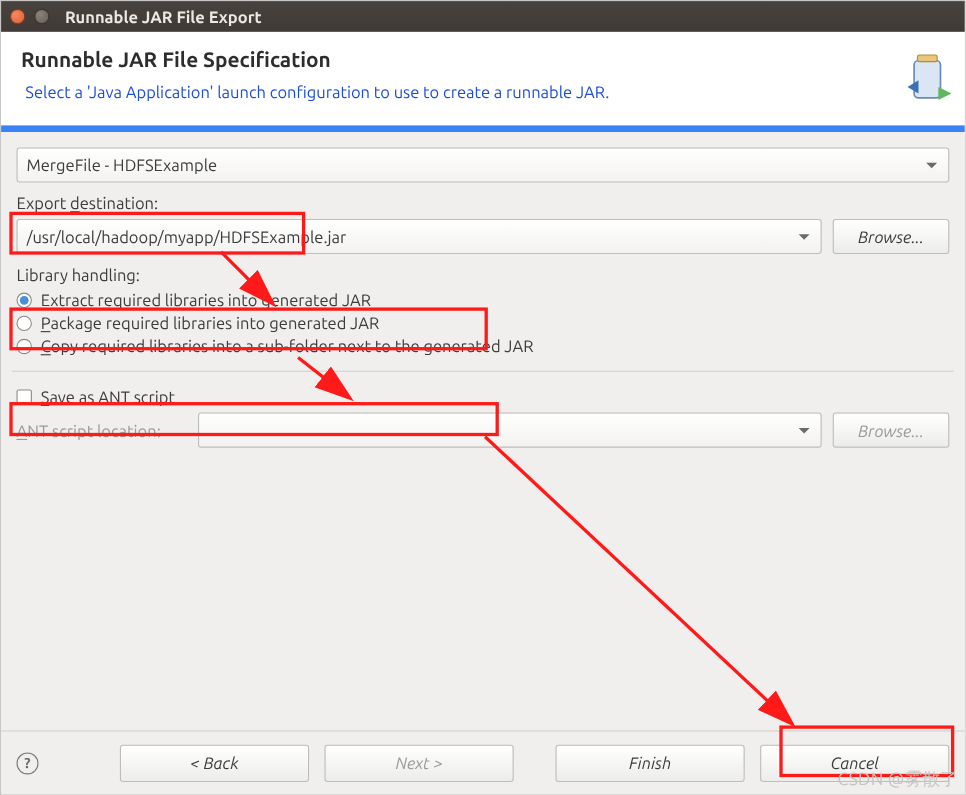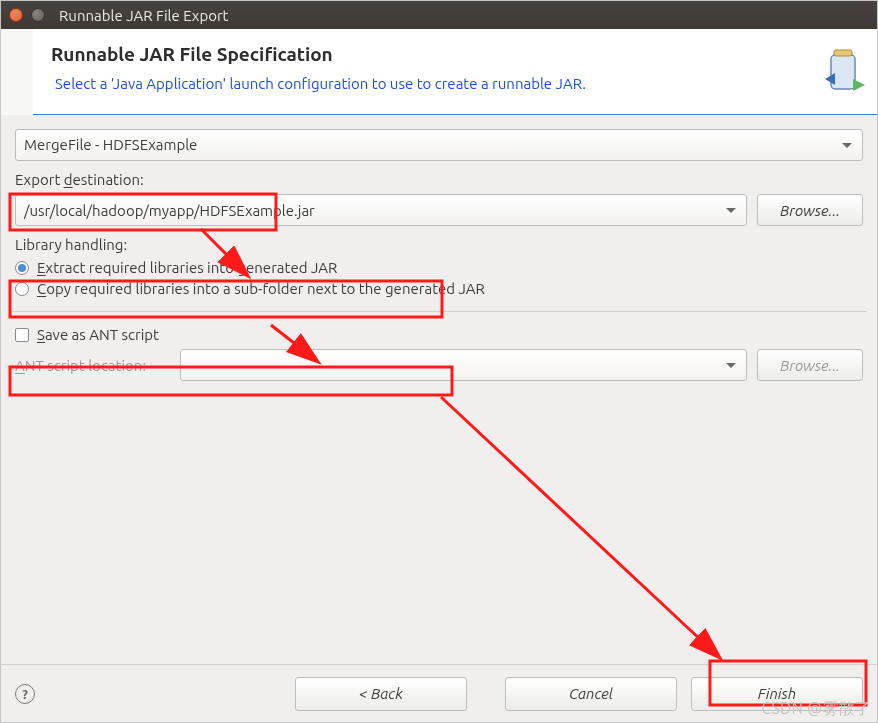--- a/index.html
+++ b/index.html
@@ -1,24 +1,24 @@
 <!DOCTYPE html>
 <html><head>
 <meta charset="utf-8">
 <style>
   * { box-sizing: border-box; margin: 0; padding: 0; }
   html, body { width: 878px; height: 723px; font-family: Ubuntu, "Segoe UI", Arial, sans-serif; font-size: 15px; color: #3c3c3c; background: #f7f7f5; overflow: hidden; }
   .window { width: 878px; height: 723px; display: flex; flex-direction: column; border: 1px solid #c6c6c6; position: relative; }
   
-  .titlebar { height: 28px; background: linear-gradient(#47423d,#3f3a36); display: flex; align-items: center; padding: 0 8px; gap: 8px; color: #ece8e4; font-weight: 400; font-size: 15px; }
+  .titlebar { height: 28px; background: linear-gradient(#47423d,#3f3a36); display: flex; align-items: center; padding: 0 8px; gap: 8px; color: #ece8e4; font-weight: 700; font-size: 15px; }
   .tb-btn { width: 14px; height: 14px; border-radius: 50%; display: inline-block; }
   .tb-close { background: radial-gradient(circle at 35% 35%,#f08a63,#e25d31); border:1px solid #8a3a18; }
   .tb-min  { background: radial-gradient(circle at 35% 35%,#8b847c,#625c56); border:1px solid #3a3530; }
   
-  .headerpanel { background: #ffffff; padding: 14px 18px 22px 18px; position: relative; border-bottom: 1px solid #3b82f6; margin-left: 32px; }
+  .headerpanel { background: #ffffff; padding: 14px 18px 22px 18px; position: relative; border-bottom: 6px solid #3b82f6; }
   .hp-title { font-weight: 700; font-size: 19px; color: #2d2d2d; margin-bottom: 10px; }
   .hp-desc  { font-size: 15px; color: #1d4ed8; padding-left: 4px; }
   .hp-icon  { position: absolute; right: 12px; top: 18px; width: 40px; height: 54px; }
   
   .content { padding: 14px 10px 10px 10px; background: #f0efed; flex: 1; }
   .lbl { font-size: 15px; color: #3c3c3c; margin: 10px 4px 6px 4px; }
   .ul { text-decoration: underline; text-underline-offset: 2px; }
   .combo { display:flex; align-items:center; height:32px; line-height:32px; padding:0 36px 0 8px; background:linear-gradient(#ffffff,#f3f2f0); border:1px solid #bdbdbd; border-radius:3px; position:relative; font-size:15px; }
   .combo::after { content:""; position:absolute; right:10px; top:50%; margin-top:-2px; width:0; height:0; border-left:5px solid transparent; border-right:5px solid transparent; border-top:5px solid #6a6a6a; }
   .row { display:flex; gap:10px; align-items:stretch; }
@@ -81,20 +81,24 @@
     </div>
 
     <div class="lbl">Library handling:</div>
 
     <div class="radio-row">
       <span class="radio checked"></span>
       <span><span class="ul">E</span><span>xtract required libraries into generated JAR</span></span>
     </div>
     <div class="radio-row">
       <span class="radio"></span>
+      <span><span class="ul">P</span><span>ackage required libraries into generated JAR</span></span>
+    </div>
+    <div class="radio-row">
+      <span class="radio"></span>
       <span><span class="ul">C</span><span>opy required libraries into a sub-folder next to the generated JAR</span></span>
     </div>
 
     <div class="divider"></div>
 
     <div class="check-row">
       <span class="checkbox"></span>
       <span><span class="ul">S</span><span>ave as ANT script</span></span>
     </div>
     <div class="row" style="margin:6px 4px 0 4px; align-items:center;">
@@ -106,26 +110,29 @@
     </div>
 
   </div>
 
   <div class="footer">
     <div class="help">?</div>
     <div class="footer-spacer"></div>
     <div class="btn">
         <span>&lt; Back</span>
       </div>
+    <div class="btn muted">
+        <span>Next &gt;</span>
+      </div>
     <div style="width:10px;"></div>
     <div class="btn">
-        <span>Cancel</span>
+        <span>Finish</span>
       </div>
     <div class="btn">
-        <span>Finish</span>
+        <span>Cancel</span>
       </div>
   </div>
 
   <svg class="annot" width="878" height="723">
     <defs>
       <marker id="ah" markerWidth="12" markerHeight="12" refX="10" refY="4" orient="auto">
         <path d="M0,0 L12,4 L0,8 Z" fill="#ff1a1a"></path>
       </marker>
     </defs>
 

